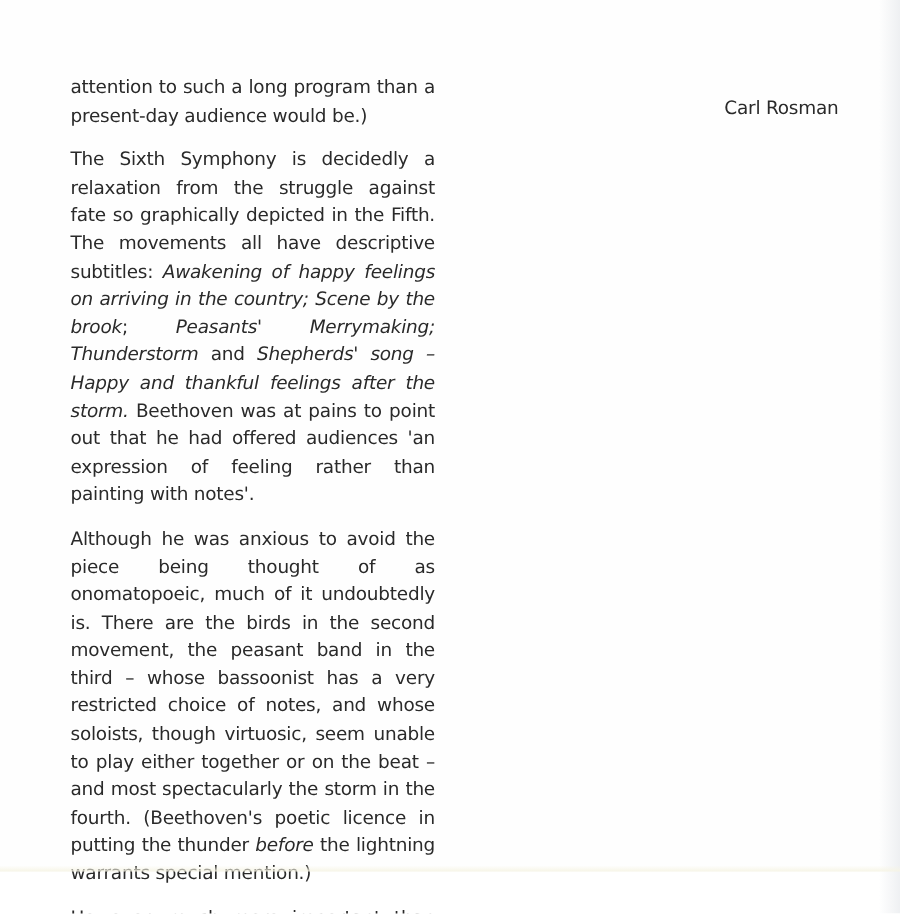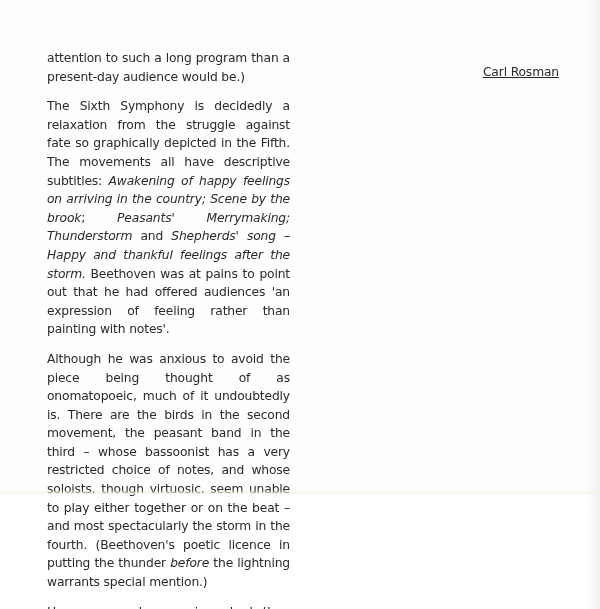--- a/index.html
+++ b/index.html
@@ -11,21 +11,21 @@
       height: 609px;
       background: #ffffff;
       position: relative;
       overflow: hidden;
       font-family: "DejaVu Sans", sans-serif;
       color: #2a2a2a;
     }
     .page {
       position: absolute;
       left: 0; top: 0;
-      width: 600px; height: 494px;
+      width: 600px; height: 581px;
       background: #fefefe;
     }
     .right-shadow {
       position: absolute;
       right: 0; top: 0;
       width: 14px; height: 609px;
       background: linear-gradient(to right, rgba(255,255,255,0), rgba(225,228,232,0.55));
     }
     .bottom-edge {
       position: absolute;
@@ -45,21 +45,20 @@
     .col-left { left: 47px; }
     .col-right { left: 316px; }
     .para {
       margin: 0 0 11px 0;
     }
     .para span { }
     .it { font-style: italic; }
     .signature {
       text-align: right;
       margin-top: 14px;
-      text-decoration: underline;
     }
   </style>
 </head>
 <body>
 
 <div class="page">
 
   <div class="col col-left">
     <p class="para">
       <span>attention to such a long program than a present-day audience would be.)</span>

